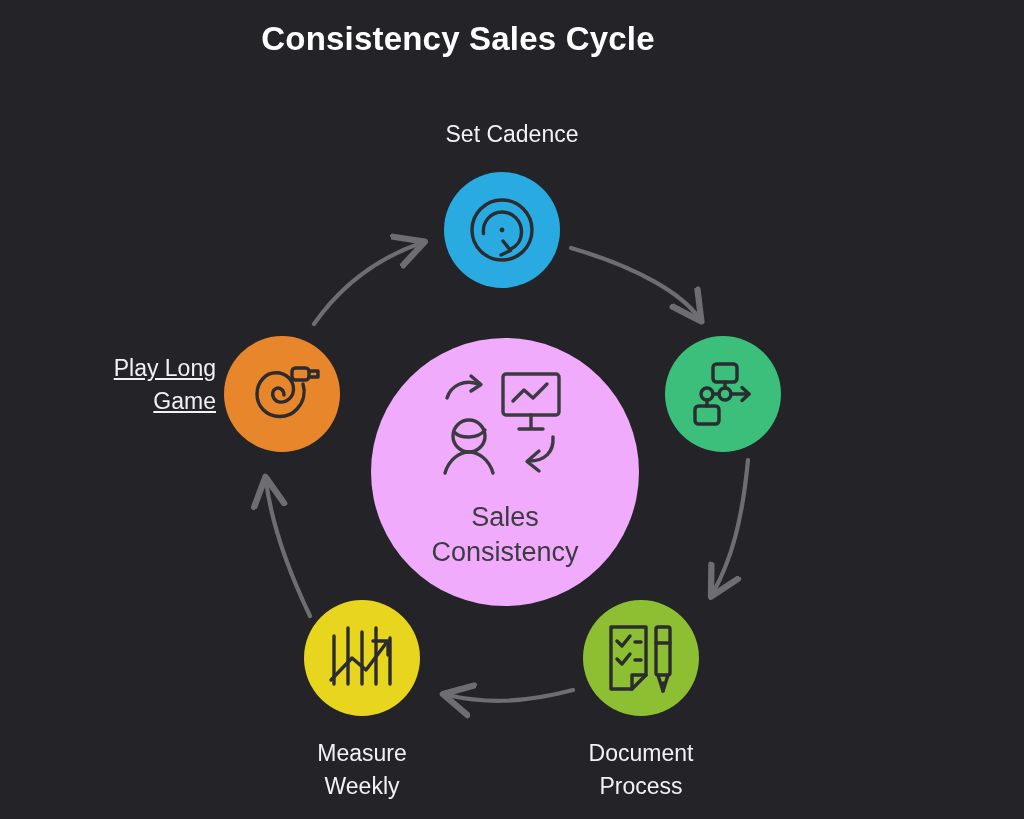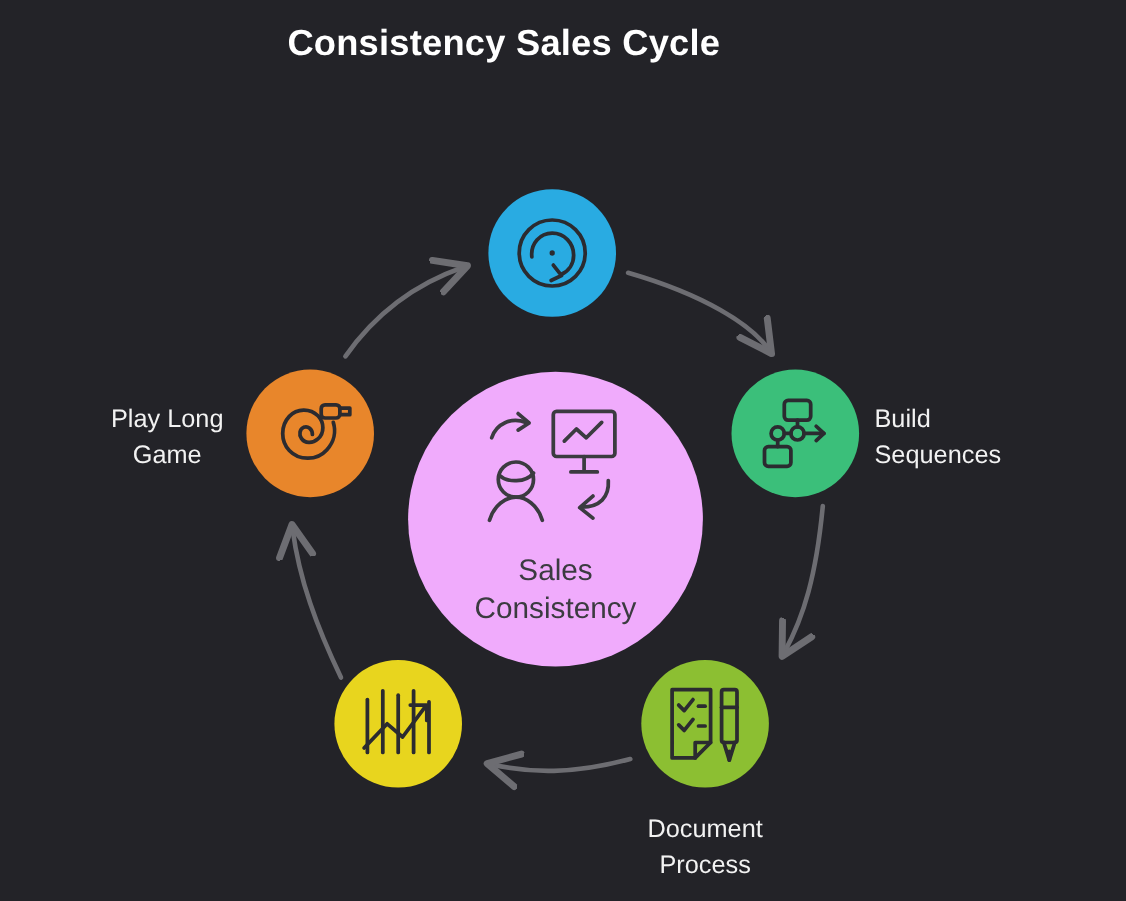--- a/index.html
+++ b/index.html
@@ -127,36 +127,35 @@
   </div>
 
   <div class="node" style="left:444px; top:172px; width:116px; height:116px; background:#29abe2;">
     <svg width="74" height="74" viewBox="0 0 74 74" fill="none" stroke="#2b2b30" stroke-width="3.4" stroke-linecap="round" stroke-linejoin="round">
       <circle cx="37" cy="37" r="30"></circle>
       <path d="M18.5,40.5 C17.2,28.5 26,19 37,19 C48,19 56.5,28 56.5,39 C56.5,47 52,53.5 45,56.5"></path>
       <path d="M38,48 L45.5,57.5 L36,62"></path>
       <circle cx="37" cy="37" r="2.4" fill="#2b2b30" stroke="none"></circle>
     </svg>
   </div>
+  <div class="node-label" style="left:0px; top:118px; width:1024px; text-align:center;">Set Cadence</div>
 
   <div class="node" style="left:665px; top:336px; width:116px; height:116px; background:#3bbf7a;">
     <svg width="72" height="72" viewBox="0 0 72 72" fill="none" stroke="#2b2b30" stroke-width="3.4" stroke-linecap="round" stroke-linejoin="round">
       <rect x="26" y="6" width="24" height="18" rx="3.5"></rect>
       <rect x="8" y="48" width="24" height="18" rx="3.5"></rect>
       <path d="M38,24 L38,30"></path>
       <path d="M20,48 L20,42"></path>
       <circle cx="20" cy="36" r="6"></circle>
       <circle cx="38" cy="36" r="6"></circle>
       <path d="M26,36 L32,36"></path>
       <path d="M44,36 L62,36"></path>
       <path d="M55,29.5 L62,36 L55,42.5"></path>
     </svg>
   </div>
-  <div class="node-label" style="left:795px; top:364px; text-align:left;">Build
-Sequences</div>
 
   <div class="node" style="left:583px; top:600px; width:116px; height:116px; background:#8cbf32;">
     <svg width="70" height="74" viewBox="0 0 70 74" fill="none" stroke="#2b2b30" stroke-width="3.4" stroke-linecap="round" stroke-linejoin="round">
       <path d="M5,6 L40,6 L40,54 L26,68 L5,68 Z"></path>
       <path d="M40,54 L26,54 L26,68"></path>
       <path d="M11,20 L16,25 L24,15"></path>
       <path d="M11,38 L16,43 L24,33"></path>
       <path d="M29,21 L35,21"></path>
       <path d="M29,39 L35,39"></path>
       <rect x="50" y="6" width="14" height="48" rx="2"></rect>
@@ -172,26 +171,28 @@
     <svg width="74" height="72" viewBox="0 0 74 72" fill="none" stroke="#2b2b30" stroke-width="3.4" stroke-linecap="round" stroke-linejoin="round">
       <path d="M9,14 L9,62"></path>
       <path d="M23,6 L23,62"></path>
       <path d="M37,10 L37,62"></path>
       <path d="M51,6 L51,62"></path>
       <path d="M65,16 L65,62"></path>
       <path d="M6,58 L27,36 L41,48 L62,20"></path>
       <path d="M48,19 L63,19 L63,33"></path>
     </svg>
   </div>
+  <div class="node-label" style="left:302px; top:737px; width:120px; text-align:center;">Measure
+Weekly</div>
 
   <div class="node" style="left:224px; top:336px; width:116px; height:116px; background:#e8862b;">
     <svg width="76" height="70" viewBox="0 0 76 70" fill="none" stroke="#2b2b30" stroke-width="3.4" stroke-linecap="round" stroke-linejoin="round">
       <path d="M40,36 C40,31 36,28 32,29.5 C28.5,31 27.5,36 30,39.5 C33,44 40,44.5 45,40
                C51,35 51,25 45,19 C38,12 26,12 19,19.5 C11,28 11,42 19,50.5
                C28,60 44,60 53,50 C60,42.5 61.5,33 59,25"></path>
       <rect x="48" y="9" width="17" height="12" rx="3.5"></rect>
       <path d="M65,12 L74,12 L74,18 L65,18"></path>
     </svg>
   </div>
-  <div class="node-label" style="left:88px; top:364px; width:128px; text-align:center;">Play Long
+  <div class="node-label" style="left:88px; top:352px; width:128px; text-align:right;text-decoration:underline;">Play Long
 Game</div>
 
 </div>
 
 </body></html>

